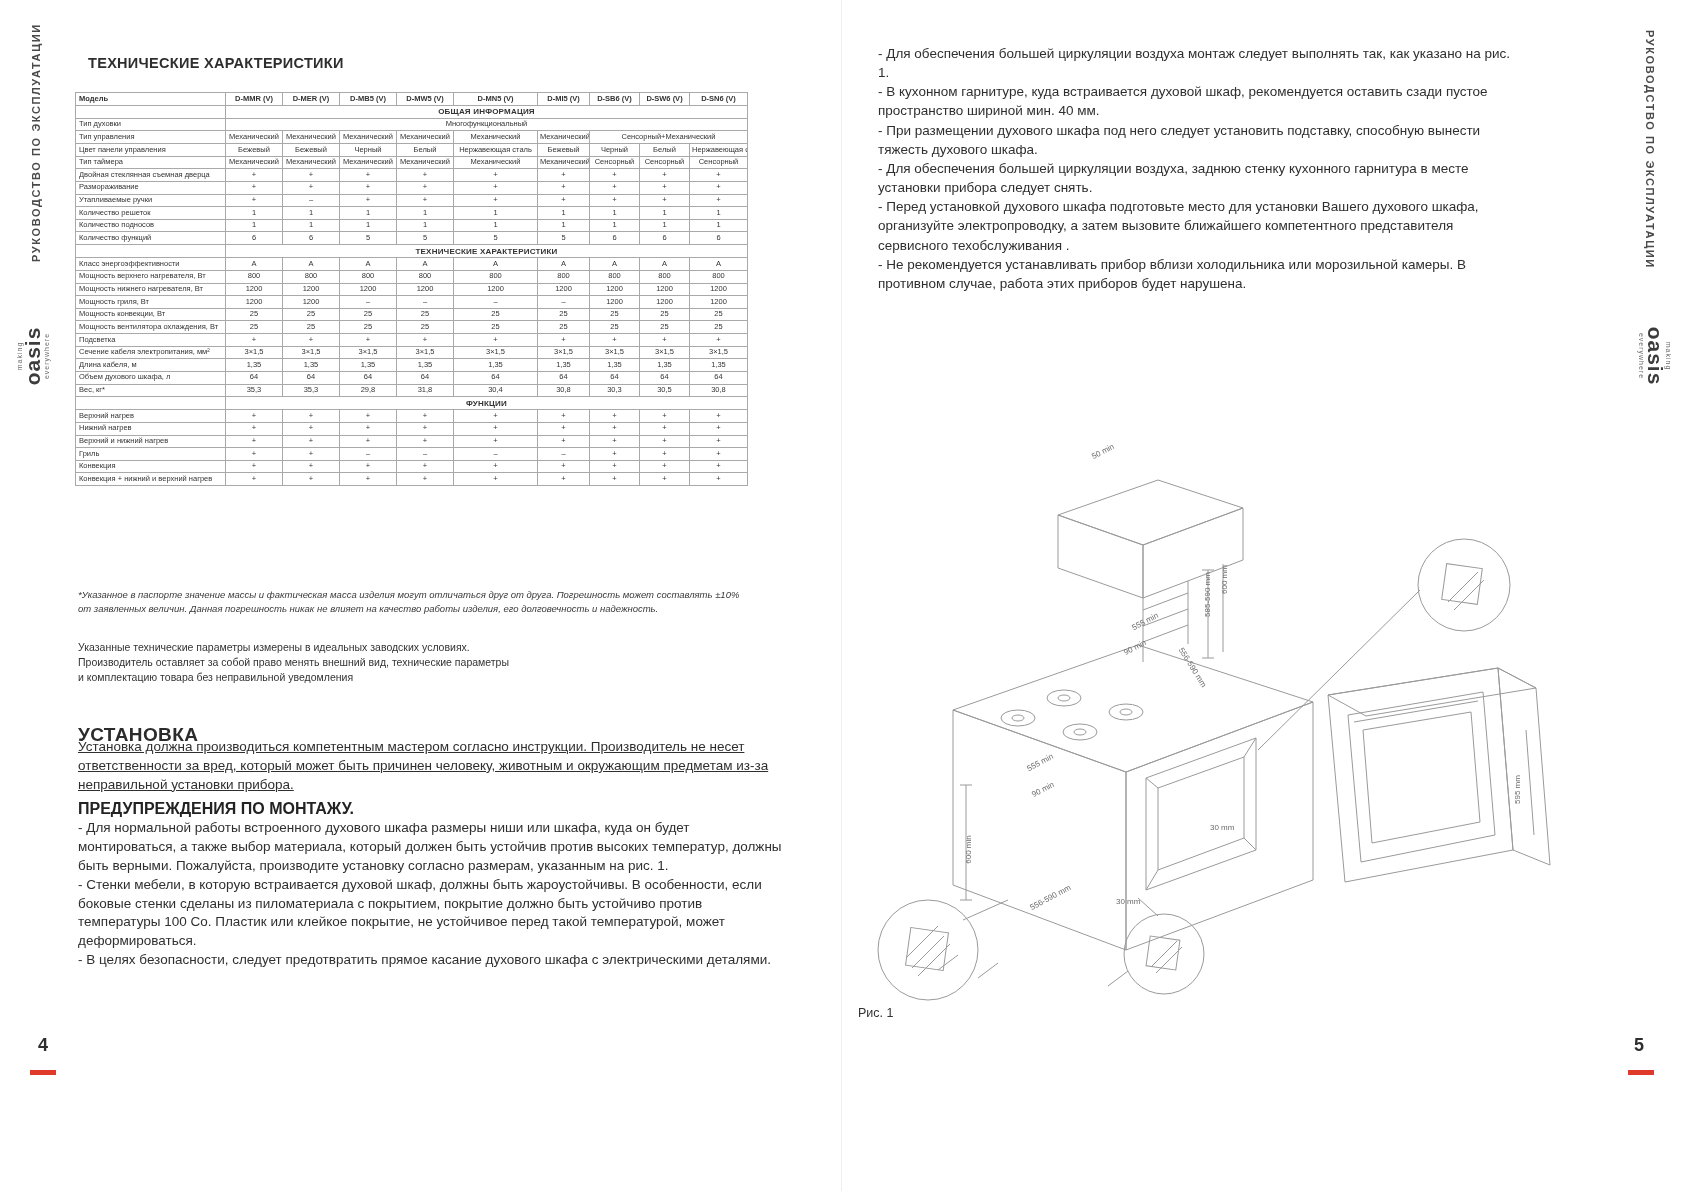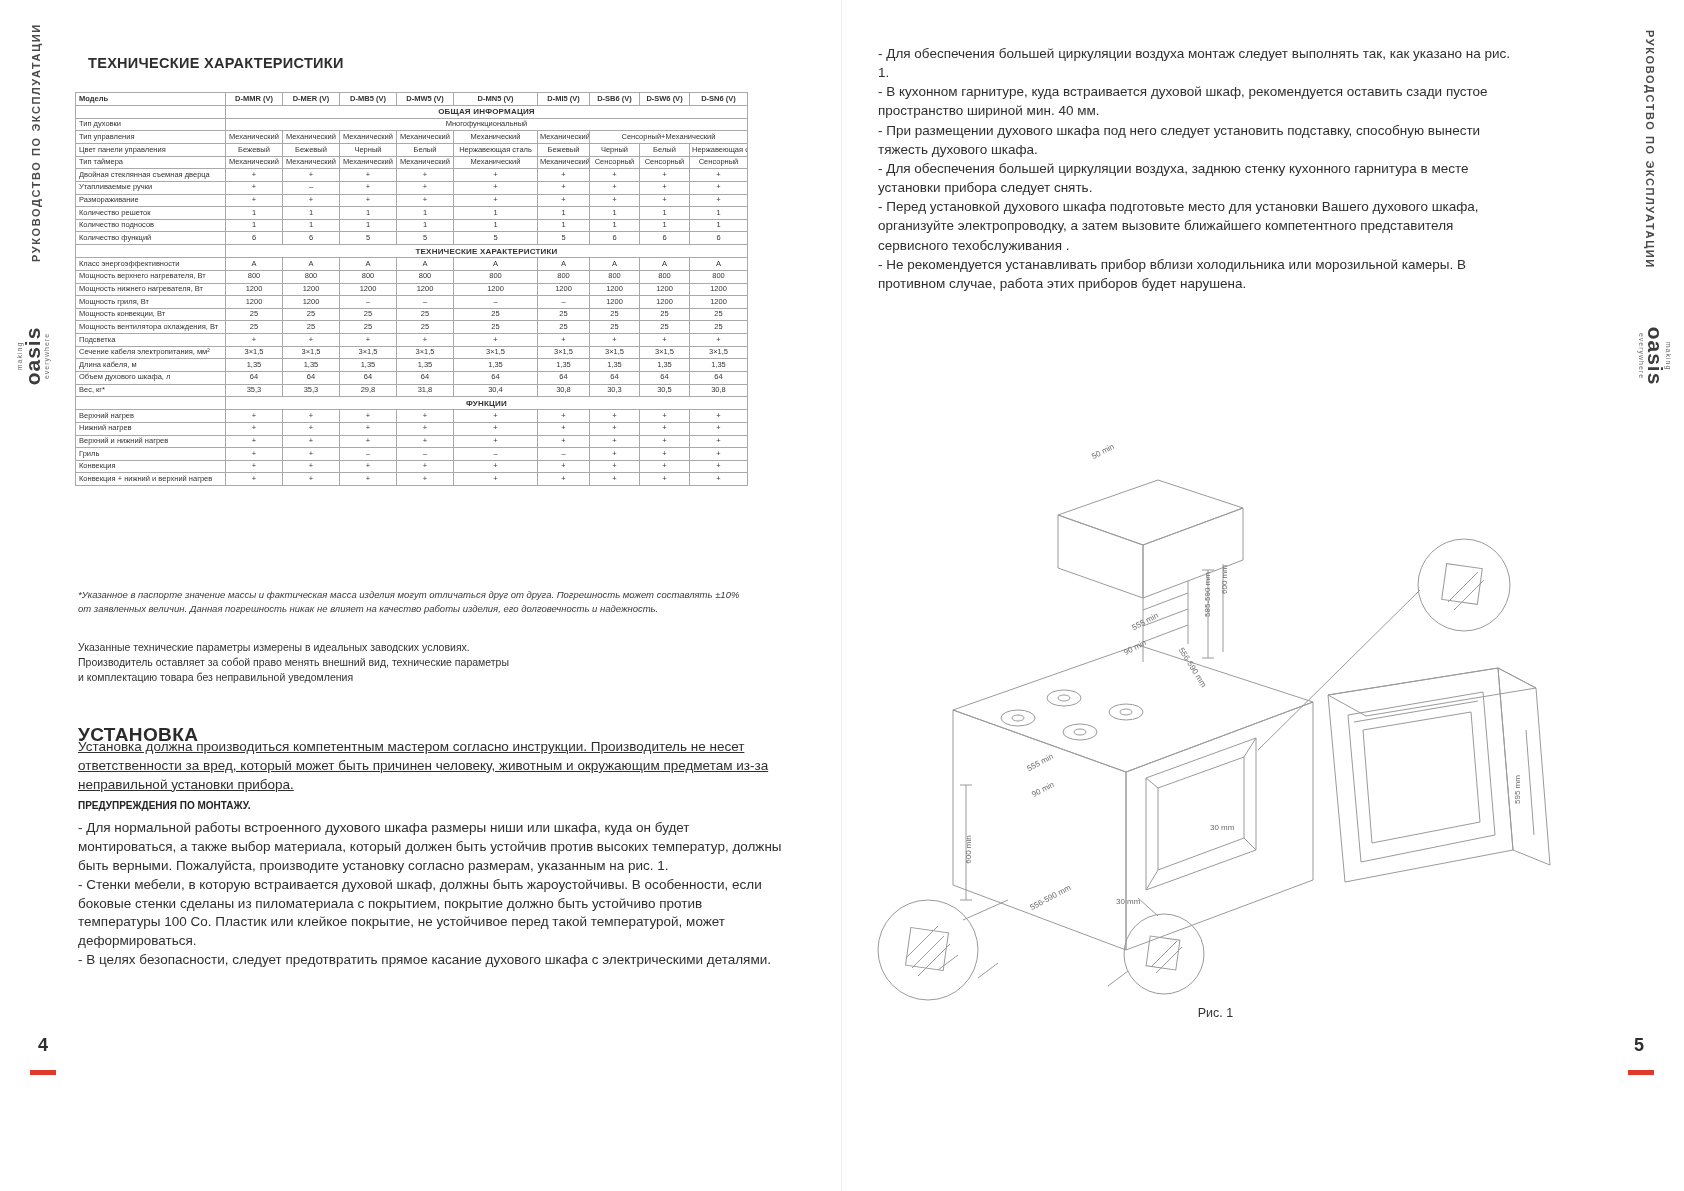--- a/index.html
+++ b/index.html
@@ -38,30 +38,30 @@
   table.specs td.hdr { font-weight:bold; }
   table.specs td.sec { font-weight:bold; font-size:8px; letter-spacing:.2px; }
 
   .footnote {
     position:absolute; left:78px; top:588px; width:662px;
     font-size:9.5px; font-style:italic; line-height:1.5; color:#3a3a3a;
   }
   .notes { position:absolute; left:78px; top:640px; width:662px; font-size:10.5px; line-height:1.45; color:#333; }
   .install-title { position:absolute; left:78px; top:700px; font-size:19px; font-weight:bold; color:#2b2b2b; letter-spacing:.4px;margin-top:24px; }
   .intro { position:absolute; left:78px; top:738px; width:706px; font-size:13.5px; line-height:1.4; color:#2f2f2f;text-decoration:underline; }
-  .warn-title { position:absolute; left:78px; top:800px; font-size:10px; font-weight:bold; color:#222;text-align:center; }
+  .warn-title { position:absolute; left:78px; top:800px; font-size:16px; font-weight:bold; color:#222;text-align:center; }
   .warn-items { position:absolute; left:78px; top:819px; width:706px; font-size:13.5px; line-height:1.4; color:#2f2f2f; }
 
   
   .rp-items { position:absolute; left:878px; top:44px; width:640px; font-size:13.5px; line-height:1.42; color:#2f2f2f; }
 
   .figure { position:absolute; left:858px; top:430px; width:715px; height:600px; }
   .figure svg { position:absolute; left:0; top:0; }
   .flabel { position:absolute; font-size:8px; color:#6b6b6b; white-space:nowrap; }
-  .fig-caption { position:absolute; left:0; right:0; top:576px; text-align:center; font-size:12.5px; color:#333; }
+  .fig-caption { position:absolute; left:0; right:0; top:576px; text-align:left; font-size:12.5px; color:#333; }
 
   
   .pagenum { position:absolute; font-size:18px; font-weight:bold; color:#2e2e2e; }
   .pagenum.left  { left:38px;  top:1035px; }
   .pagenum.right { left:1634px; top:1035px; }
   .corner-red { position:absolute; height:5px; width:26px; background:#e03a2a; }
   .corner-red.left  { left:30px;  top:1070px; }
   .corner-red.right { left:1628px; top:1070px; }
 </style>
 </head>
@@ -159,35 +159,35 @@
         <td>+</td>
         <td>+</td>
         <td>+</td>
         <td>+</td>
         <td>+</td>
         <td>+</td>
         <td>+</td>
         <td>+</td>
       </tr>
       <tr>
+        <td class="lab">Размораживание</td>
+        <td>+</td>
+        <td>+</td>
+        <td>+</td>
+        <td>+</td>
+        <td>+</td>
+        <td>+</td>
+        <td>+</td>
+        <td>+</td>
+        <td>+</td>
+      </tr>
+      <tr>
         <td class="lab">Утапливаемые ручки</td>
         <td>+</td>
         <td>–</td>
-        <td>+</td>
-        <td>+</td>
-        <td>+</td>
-        <td>+</td>
-        <td>+</td>
-        <td>+</td>
-        <td>+</td>
-      </tr>
-      <tr>
-        <td class="lab">Размораживание</td>
-        <td>+</td>
-        <td>+</td>
         <td>+</td>
         <td>+</td>
         <td>+</td>
         <td>+</td>
         <td>+</td>
         <td>+</td>
         <td>+</td>
       </tr>
       <tr>
         <td class="lab">Количество решеток</td>

